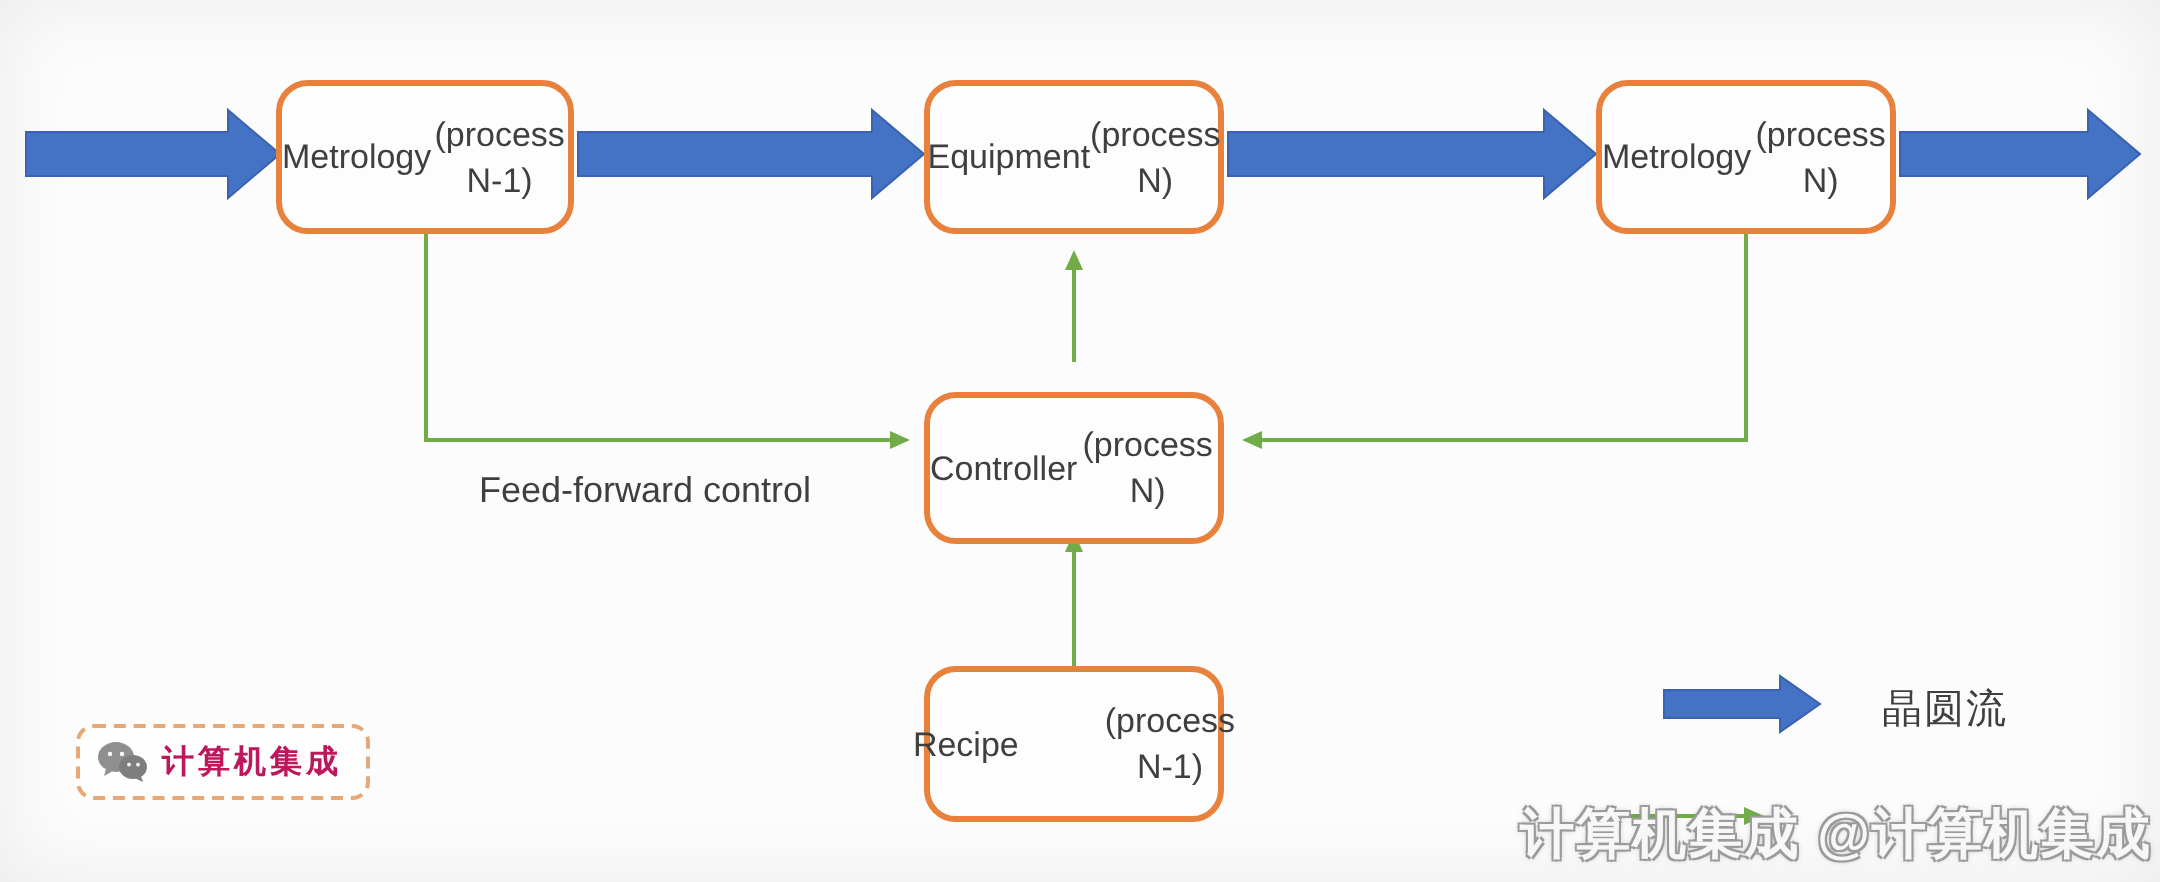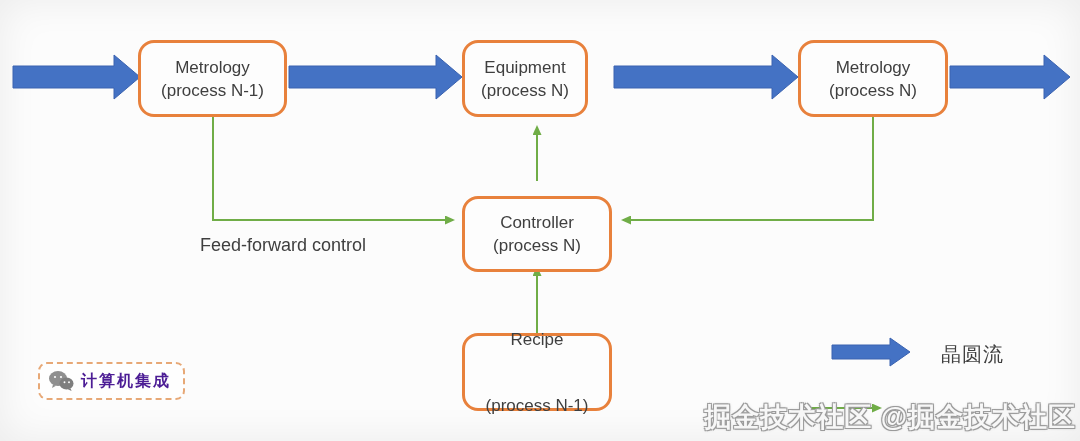--- a/index.html
+++ b/index.html
@@ -4,44 +4,44 @@
 <style>
   html,body{margin:0;padding:0;background:#e9e9e9;}
   *{box-sizing:border-box;font-family:"Liberation Sans",sans-serif;}
   #stage{
     position:relative;width:1080px;height:441px;margin:0 auto;
     background:#fcfcfc;overflow:hidden;
     box-shadow:inset 0 0 40px rgba(0,0,0,0.07);
   }
   #wires{position:absolute;inset:0;width:1080px;height:441px;}
   .node{
-    position:absolute;display:flex;flex-direction:column;align-items:center;justify-content:center;
+    position:absolute;display:flex;flex-direction:row;align-items:center;justify-content:center;
     background:#fdfdfd;border:3px solid var(--box-border);border-radius:16px;
     color:var(--text);font-size:17px;line-height:23px;text-align:center;
   }
   .flow-label{
-    position:absolute;color:var(--text);font-size:18px;text-align:left;
+    position:absolute;color:var(--text);font-size:18px;text-align:center;
   }
   .legend-label{
     position:absolute;color:var(--text);font-size:20px;font-weight:500;letter-spacing:1px;
   }
   .watermark{
     position:absolute;right:4px;bottom:6px;
     font-size:27px;font-weight:bold;letter-spacing:1px;
     color:rgba(255,255,255,0.92);
     text-shadow:-1px -1px 0 #9b9b9b,1px -1px 0 #9b9b9b,-1px 1px 0 #9b9b9b,1px 1px 0 #9b9b9b,0 0 3px rgba(120,120,120,.6);
   }
   .badge{
     position:absolute;left:38px;top:362px;height:38px;
     display:flex;align-items:center;gap:7px;padding:3px 12px 3px 8px;
     border:2px dashed #e7a876;border-radius:9px;background:rgba(255,255,255,.6);
   }
   .badge-text{
     font-family:"DejaVu Serif","Liberation Serif",serif;
-    font-weight:bold;font-size:16px;color:#4c1d95;letter-spacing:2px;
+    font-weight:bold;font-size:16px;color:#be185d;letter-spacing:2px;
   }
 </style>
 </head>
 <body>
 
 <div id="stage">
 
   <svg id="wires" viewBox="0 0 1080 441" xmlns="http://www.w3.org/2000/svg">
     <defs>
       <marker id="ga" markerWidth="10" markerHeight="9" refX="8" refY="4.5" orient="auto" markerUnits="userSpaceOnUse">
@@ -61,21 +61,21 @@
 
     <polyline points="810,408 880,408" fill="none" stroke="var(--control-line)" stroke-width="2" marker-end="url(#ga)"></polyline>
 
     <path d="M832,345 H890 V338 L910,352 L890,366 V359 H832 Z" fill="var(--wafer-arrow)" stroke="var(--wafer-arrow-edge)" stroke-width="1"></path>
   </svg>
 
   <div class="node" style="left:138px;top:40px;width:149px;height:77px;">
     <span>Metrology</span>
     <span>(process N-1)</span>
   </div>
-  <div class="node" style="left:462px;top:40px;width:126px;height:77px;">
+  <div class="node" style="left:462px;top:40px;width:150px;height:77px;">
     <span>Equipment</span>
     <span>(process N)</span>
   </div>
   <div class="node" style="left:798px;top:40px;width:150px;height:77px;">
     <span>Metrology</span>
     <span>(process N)</span>
   </div>
   <div class="node" style="left:462px;top:196px;width:150px;height:76px;">
     <span>Controller</span>
     <span>(process N)</span>
@@ -98,15 +98,15 @@
         <circle cx="13" cy="7" r="1.1" fill="#fdfdfd"></circle>
         <ellipse cx="18.5" cy="13.5" rx="7" ry="6" fill="#7e7e7e"></ellipse>
         <path d="M22.5,18.2 L23.6,21 L19.8,19.2 Z" fill="#7e7e7e"></path>
         <circle cx="16.5" cy="12.3" r="0.95" fill="#fdfdfd"></circle>
         <circle cx="21" cy="12.3" r="0.95" fill="#fdfdfd"></circle>
       </svg>
     </span>
     <span class="badge-text">计算机集成</span>
   </div>
 
-  <div class="watermark">掘金技术社区 @掘金技术社区</div>
+  <div class="watermark">计算机集成 @计算机集成</div>
 
 </div>
 
 </body></html>

